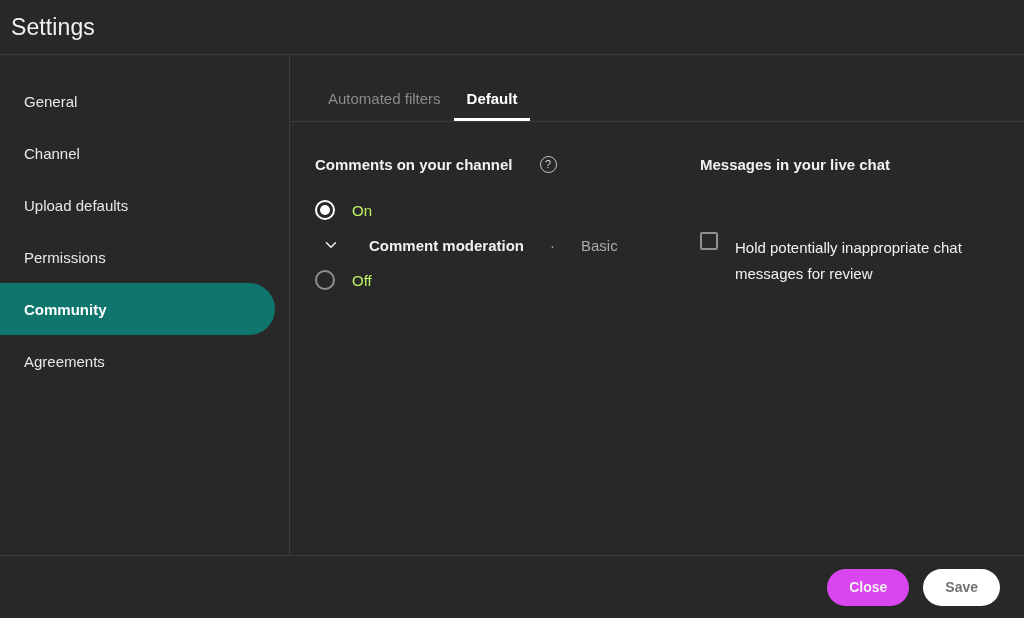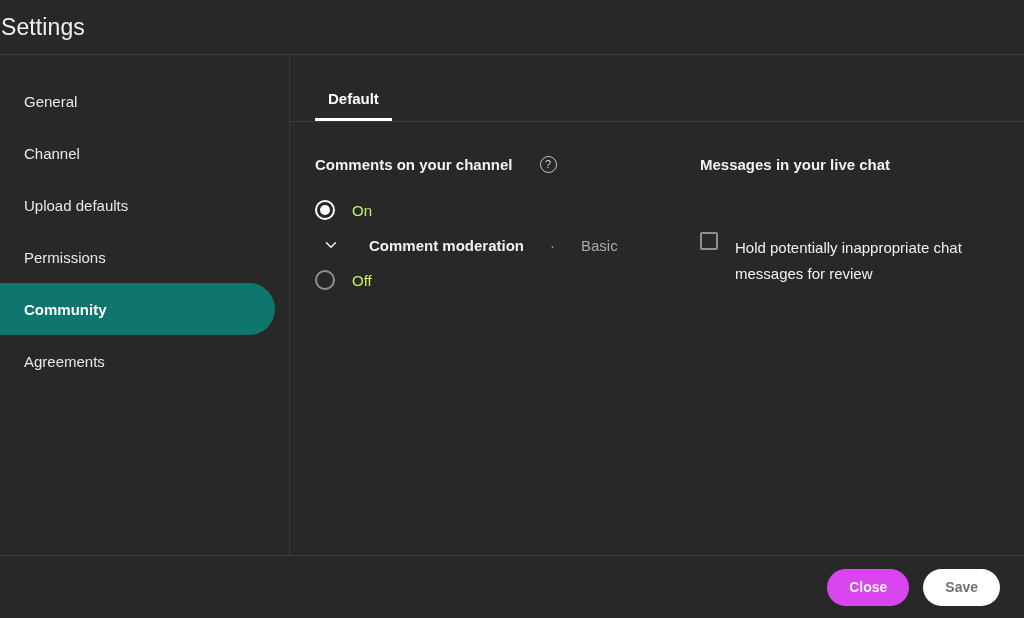--- a/index.html
+++ b/index.html
@@ -23,21 +23,21 @@
     flex-direction: column;
     background: #282828;
   }
 
   
   .header {
     height: 55px;
     min-height: 55px;
     display: flex;
     align-items: center;
-    padding-left: 1px;
+    padding-left: 11px;
     border-bottom: 1px solid #3b3b3b;
     box-sizing: border-box;
   }
   .header-title {
     font-size: 23px;
     font-weight: 400;
     color: #f1f1f1;
     letter-spacing: 0.1px;
   }
 
@@ -300,20 +300,23 @@
         <span>Community</span>
       </div>
       <div class="nav-item">
         <span>Agreements</span>
       </div>
     </div>
 
     <div class="content">
 
       <div class="tabs">
+        <div class="tab">
+          <span>Automated filters</span>
+        </div>
         <div class="tab active">
           <span>Default</span>
         </div>
       </div>
 
       <div class="panel">
 
         <div class="col-left">
           <div class="section-title">
             <span>Comments on your channel</span>

